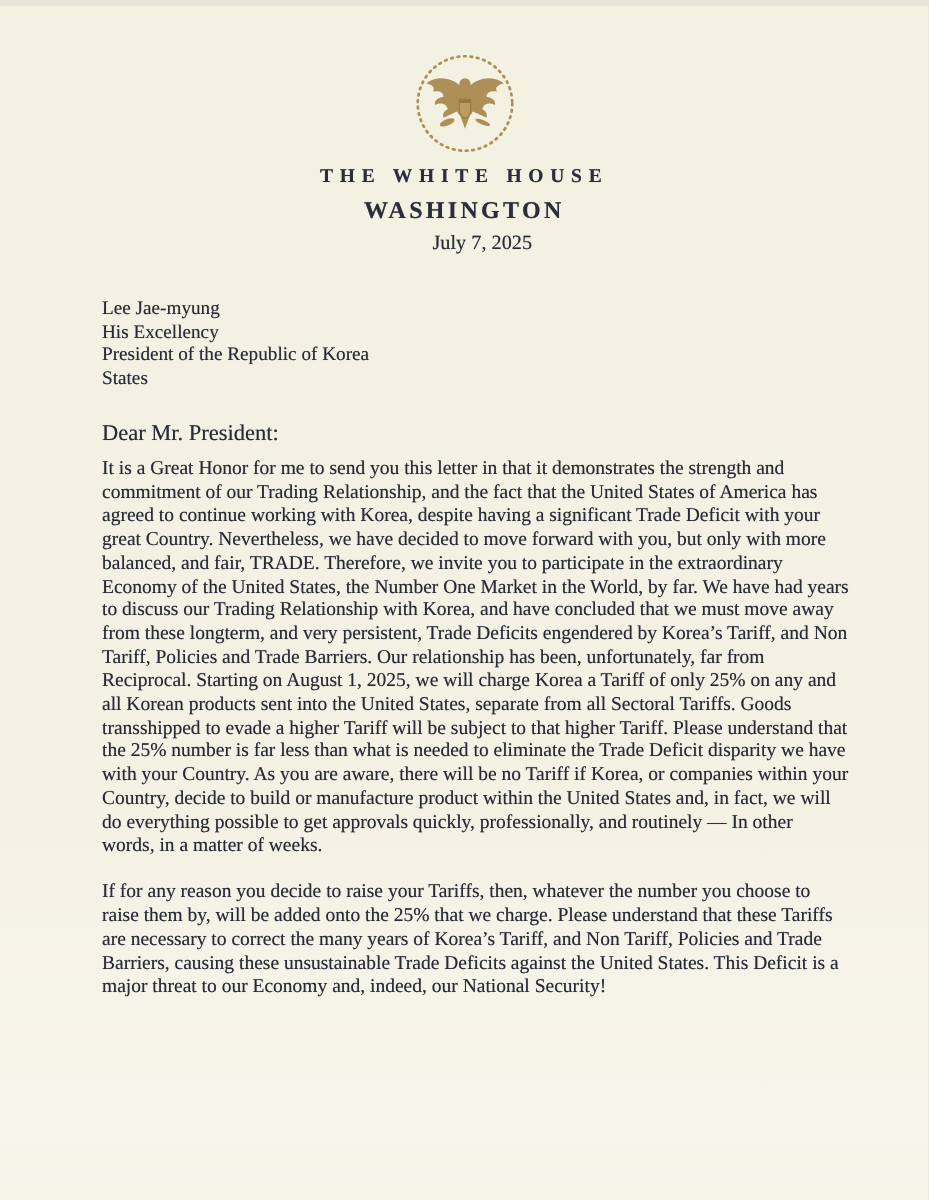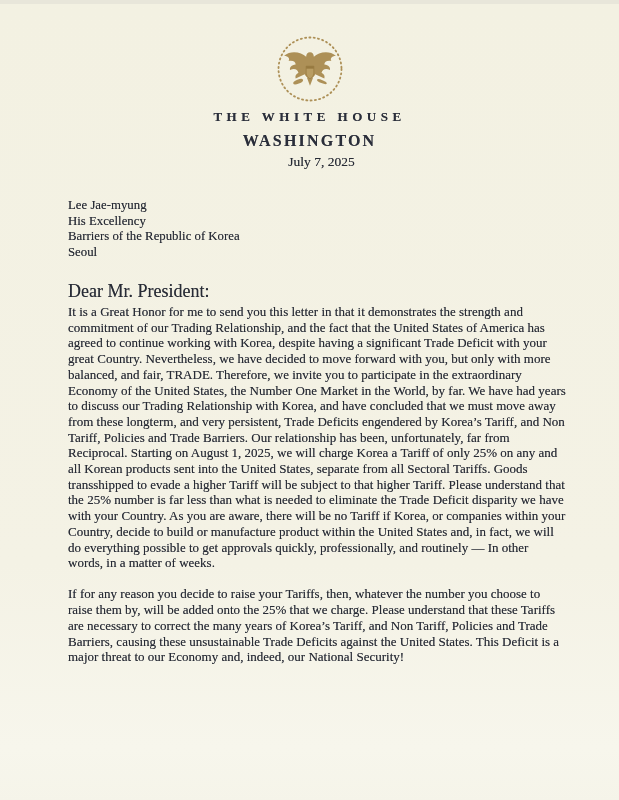--- a/index.html
+++ b/index.html
@@ -64,21 +64,21 @@
     position: absolute;
     top: 194px;
     left: 68px;
     font-size: 12.8px;
     line-height: 15.6px;
   }
   .salutation {
     position: absolute;
     top: 277px;
     left: 68px;
-    font-size: 18px;
+    font-size: 15px;
   }
   .body-text {
     position: absolute;
     top: 300px;
     left: 68px;
     width: 498px;
     font-size: 13px;
     line-height: 15.7px;
     text-align: left;
   }
@@ -108,22 +108,22 @@
     <path d="M44.5 46 L55.5 46 L55.5 49.5 L44.5 49.5 Z" fill="#96793f"></path>
   </svg>
 
   <div class="letterhead-title scan-soft">THE WHITE HOUSE</div>
   <div class="letterhead-subtitle scan-soft">WASHINGTON</div>
   <div class="letter-date scan-soft">July 7, 2025</div>
 
   <div class="recipient scan-soft">
     <div>Lee Jae-myung</div>
     <div>His Excellency</div>
-    <div>Barriers of the Republic of Korea</div>
-    <div>Seoul</div>
+    <div>President of the Republic of Korea</div>
+    <div>States</div>
   </div>
 
   <div class="salutation scan-soft">Dear Mr. President:</div>
 
   <div class="body-text scan-soft">
     <p>It is a Great Honor for me to send you this letter in that it demonstrates the strength and commitment of our Trading Relationship, and the fact that the United States of America has agreed to continue working with Korea, despite having a significant Trade Deficit with your great Country. Nevertheless, we have decided to move forward with you, but only with more balanced, and fair, TRADE. Therefore, we invite you to participate in the extraordinary Economy of the United States, the Number One Market in the World, by far. We have had years to discuss our Trading Relationship with Korea, and have concluded that we must move away from these longterm, and very persistent, Trade Deficits engendered by Korea’s Tariff, and Non Tariff, Policies and Trade Barriers. Our relationship has been, unfortunately, far from Reciprocal. Starting on August 1, 2025, we will charge Korea a Tariff of only 25% on any and all Korean products sent into the United States, separate from all Sectoral Tariffs. Goods transshipped to evade a higher Tariff will be subject to that higher Tariff. Please understand that the 25% number is far less than what is needed to eliminate the Trade Deficit disparity we have with your Country. As you are aware, there will be no Tariff if Korea, or companies within your Country, decide to build or manufacture product within the United States and, in fact, we will do everything possible to get approvals quickly, professionally, and routinely — In other words, in a matter of weeks.</p>
     <p>If for any reason you decide to raise your Tariffs, then, whatever the number you choose to raise them by, will be added onto the 25% that we charge. Please understand that these Tariffs are necessary to correct the many years of Korea’s Tariff, and Non Tariff, Policies and Trade Barriers, causing these unsustainable Trade Deficits against the United States. This Deficit is a major threat to our Economy and, indeed, our National Security!</p>
   </div>
 
 </div>

